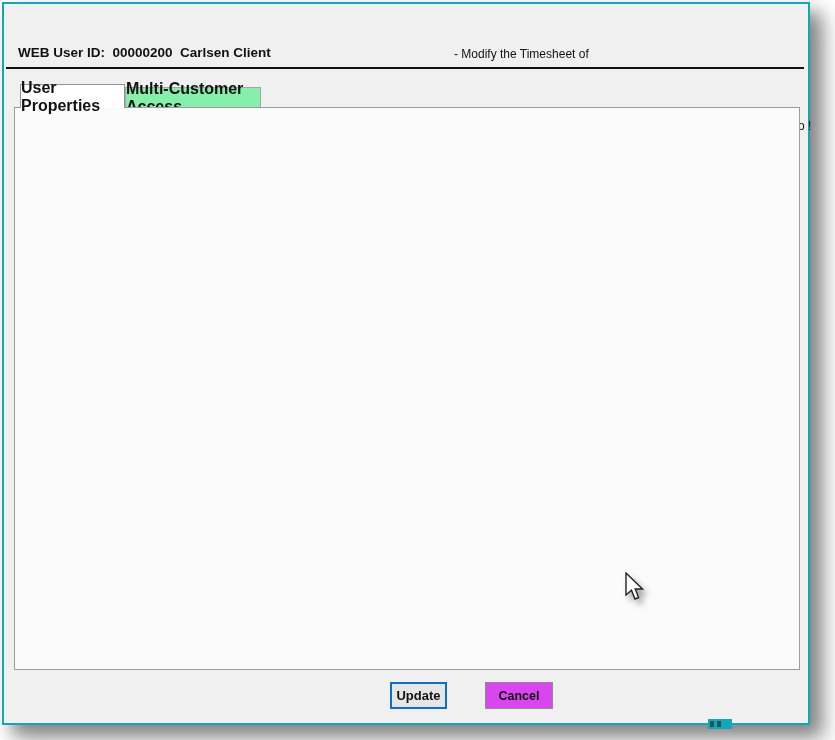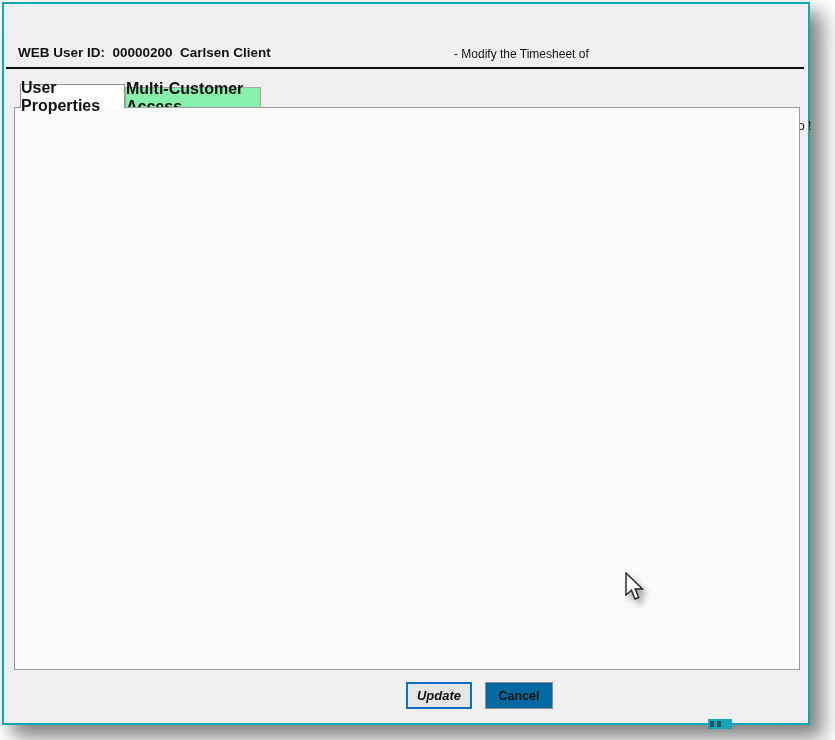--- a/index.html
+++ b/index.html
@@ -55,21 +55,21 @@
   
   .radio{position:absolute;display:flex;align-items:center;gap:6px;cursor:default;}
   .rdot{width:13px;height:13px;border:1px solid #3c3c3c;border-radius:50%;background:#fff;
         flex:none;position:relative;box-sizing:border-box;}
   .rdot.checked::after{content:"";position:absolute;left:2px;top:2px;right:2px;bottom:2px;
         background:#141414;border-radius:50%;}
   .rtext{font-size:12px;white-space:nowrap;}
   .checkbox{position:absolute;display:flex;align-items:flex-start;gap:7px;cursor:default;}
   .cbox{width:13px;height:13px;border:1px solid #3c3c3c;background:#fff;flex:none;box-sizing:border-box;}
   
-  .btn{position:absolute;background:#0369a1;border:1px solid #8d8d8d;box-sizing:border-box;
+  .btn{position:absolute;background:#d946ef;border:1px solid #8d8d8d;box-sizing:border-box;
        display:flex;align-items:center;justify-content:center;font-size:12px;cursor:default;}
   .btn.bold{font-weight:bold;font-size:12.5px;}
   .btn.default{border:2px solid #0f6fc5;font-weight:bold;font-size:13px;background:#e6e6e6;}
   .iconbtn{position:absolute;background:#eaeaea;border:1px solid #5c5c5c;box-sizing:border-box;
        display:flex;align-items:center;justify-content:center;cursor:default;
        box-shadow:inset 1px 1px 0 #fff, inset -1px -1px 0 #9c9c9c;}
   
   .dd{position:absolute;background:#e6e6e6;border:1px solid #7a7a7a;box-sizing:border-box;
       display:flex;align-items:center;padding:0 6px;font-size:13px;font-weight:bold;
       white-space:nowrap;overflow:hidden;cursor:default;}
@@ -269,21 +269,21 @@
     <div class="lbl-l" style="left:230px;top:575px;font-size:12.5px;">LARRY CARLSEN &amp; SHERRY PARROTT</div>
 
     <div class="lbl" style="left:60px;top:623px;width:285px;">Document Type for Emailed ASOW Invoice Reprints:</div>
     <div class="dd" style="left:352px;top:616px;width:215px;height:24px;">
       <span>MS Word 2007/2010 (Protected)</span>
       <svg class="chev" width="11" height="7" viewBox="0 0 11 7">
           <polyline points="1,1 5.5,5.5 10,1" fill="none" stroke="#555" stroke-width="1.4"></polyline>
         </svg>
     </div>
 
-    <div class="btn default" style="left:402px;top:678px;width:66px;height:27px;font-style:italic;">Update</div>
+    <div class="btn default" style="left:386px;top:678px;width:57px;height:27px;">Update</div>
     <div class="btn bold" style="left:481px;top:678px;width:68px;height:27px;">Cancel</div>
   </div>
 
   <div id="frag"></div>
 
   <svg id="cursor" width="24" height="30" viewBox="0 0 24 30">
     <path d="M2,1 L2,23 L7.5,18.2 L11,27 L14.6,25.5 L11.2,17 L18.5,17 Z" fill="#fff" stroke="#222" stroke-width="1.4"></path>
   </svg>
 </div>
 

